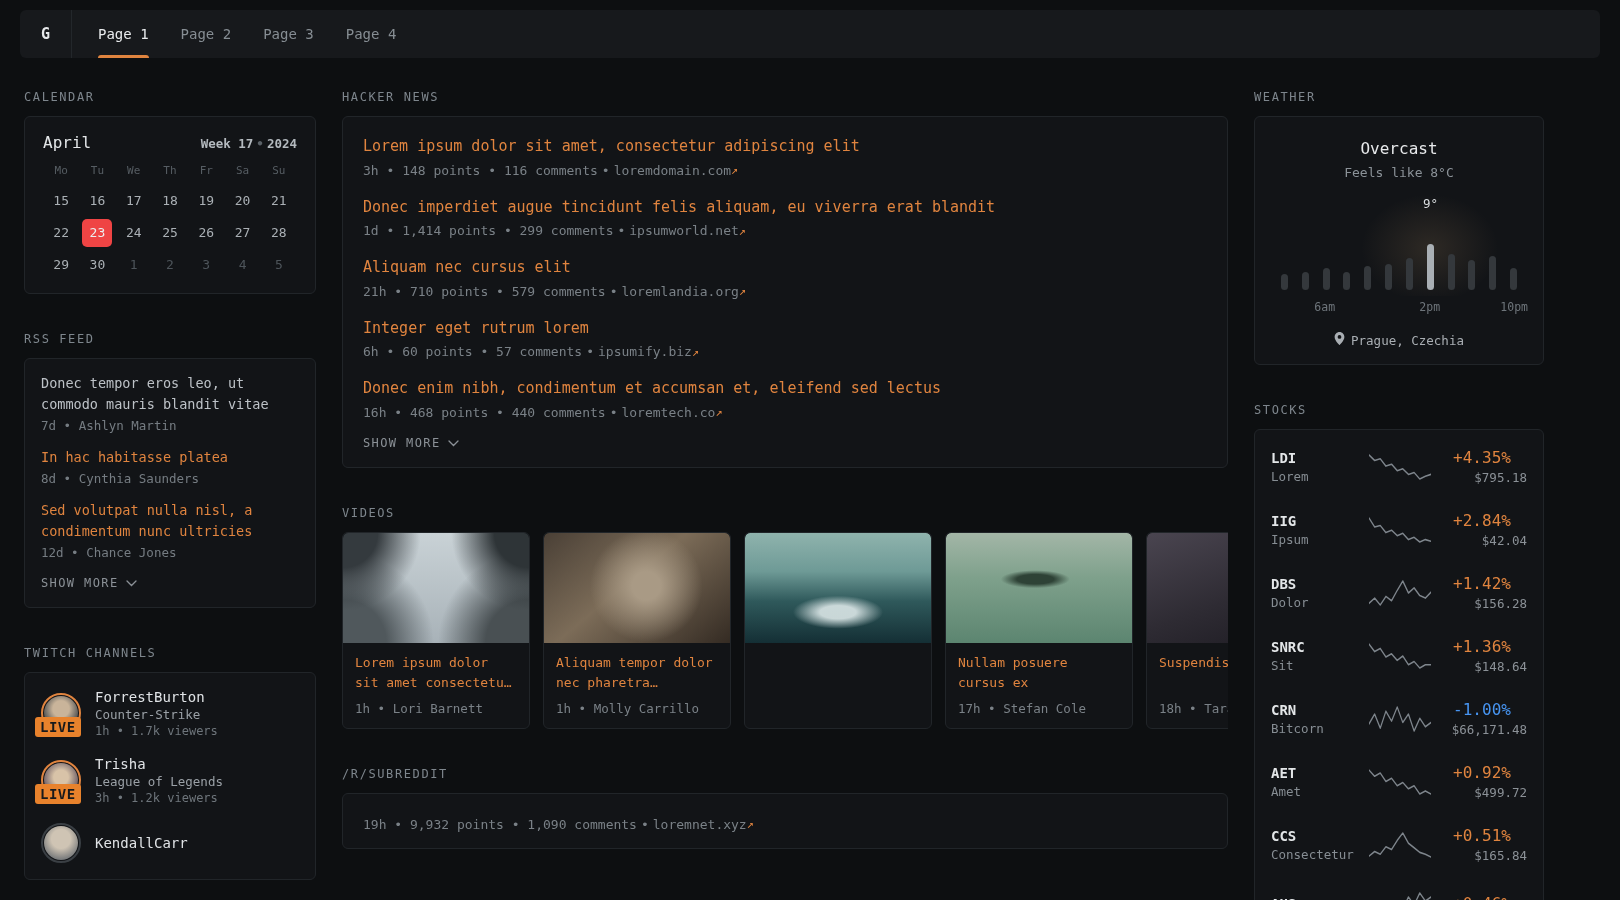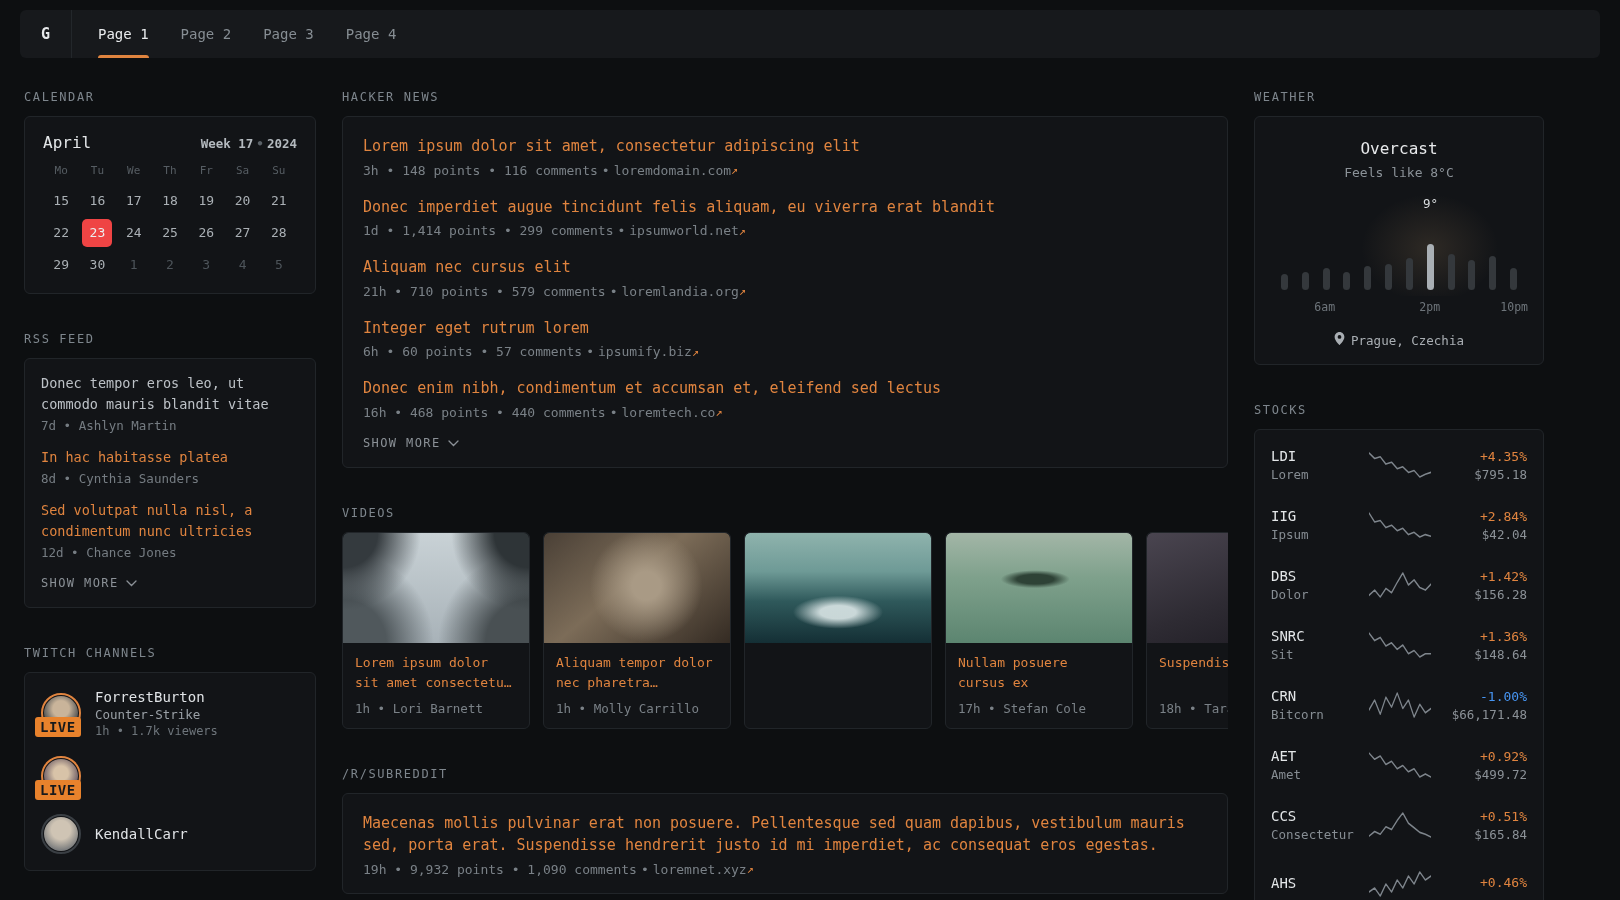--- a/index.html
+++ b/index.html
@@ -107,26 +107,26 @@
   .w-times { position:relative; height:16px; margin-top:10px; font-size:11.5px; color:#6e757b; }
   .w-times span { position:absolute; transform:translateX(-50%); }
   .w-t0 { left:21%; } .w-t1 { left:62%; } .w-t2 { left:95%; }
   .w-loc { display:flex; align-items:center; justify-content:center; gap:6px; margin-top:16px; font-size:12.5px; color:#a9aeb3; }
   .w-loc svg { flex:none; }
 
   
   .stocks-card { padding:5px 0; }
   .stock-row { display:flex; align-items:center; padding:13px 16px; cursor:pointer; }
   .stock-id { flex:0 0 92px; min-width:0; }
-  .ticker { font-size:14px; font-weight:normal; color:#e3e6e8; }
+  .ticker { font-size:14px; font-weight:bold; color:#e3e6e8; }
   .company { font-size:12.5px; color:#868d93; margin-top:3px; }
   .spark { flex:1 1 auto; height:32px; margin:0 6px; min-width:0; }
   .spark svg { display:block; width:100%; height:100%; }
   .stock-values { flex:0 0 90px; text-align:right; }
-  .change { font-size:13px; }
+  .change { font-size:16px;text-align:center; }
   .change.up { color:var(--positive); }
   .change.down { color:var(--negative); }
   .price { font-size:12.5px; color:#8b9197; margin-top:3px; }
 </style>
 </head>
 <body>
 
 <header class="topbar">
   <div class="logo">G</div>
   <nav class="tabs">
@@ -220,20 +220,25 @@
             <div class="channel-name">ForrestBurton</div>
             <div class="channel-game">Counter-Strike</div>
             <div class="channel-meta">1h • 1.7k viewers</div>
           </div>
         </div>
         <div class="channel">
           <div class="avatar a2">
             <div class="face"></div>
             <span class="live-badge">LIVE</span>
           </div>
+          <div>
+            <div class="channel-name">Trisha</div>
+            <div class="channel-game">League of Legends</div>
+            <div class="channel-meta">3h • 1.2k viewers</div>
+          </div>
         </div>
         <div class="channel">
           <div class="avatar a3 offline">
             <div class="face"></div>
           </div>
           <div>
             <div class="channel-name">KendallCarr</div>
           </div>
         </div>
       </div>
@@ -334,21 +339,20 @@
             <div class="video-meta">18h • Tara</div>
           </div>
         </div>
       </div>
     </section>
 
     <section class="widget">
       <div class="widget-title">/R/SUBREDDIT</div>
       <div class="card feed-card">
         <article class="feed-item">
-          <a class="feed-headline">Maecenas mollis pulvinar erat non posuere. Pellentesque sed quam dapibus, vestibulum mauris sed, porta erat. Suspendisse hendrerit justo id mi imperdiet, ac consequat eros egestas.</a>
           <div class="feed-meta"><span>19h • 9,932 points • 1,090 comments</span><span class="sep">•</span><a class="domain-link">
                 <span>loremnet.xyz</span>
                 <span class="ext">↗</span>
               </a></div>
         </article>
       </div>
     </section>
   </div>
 
   <div class="col-right">

